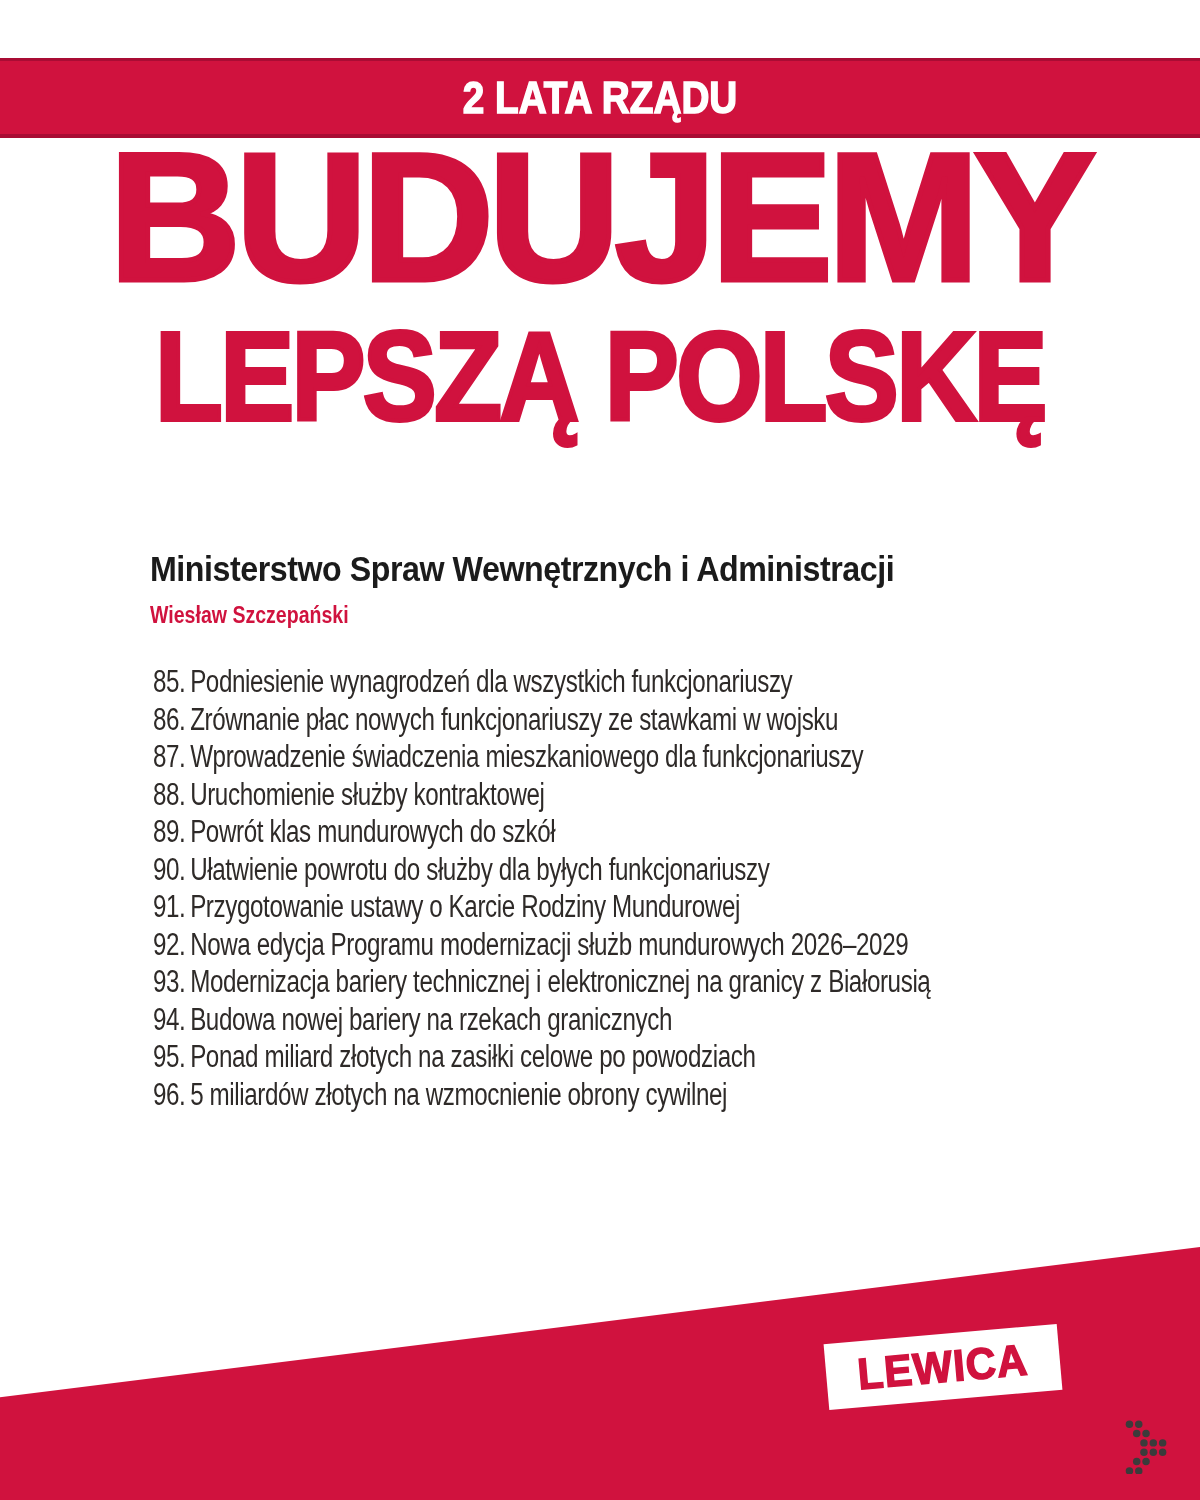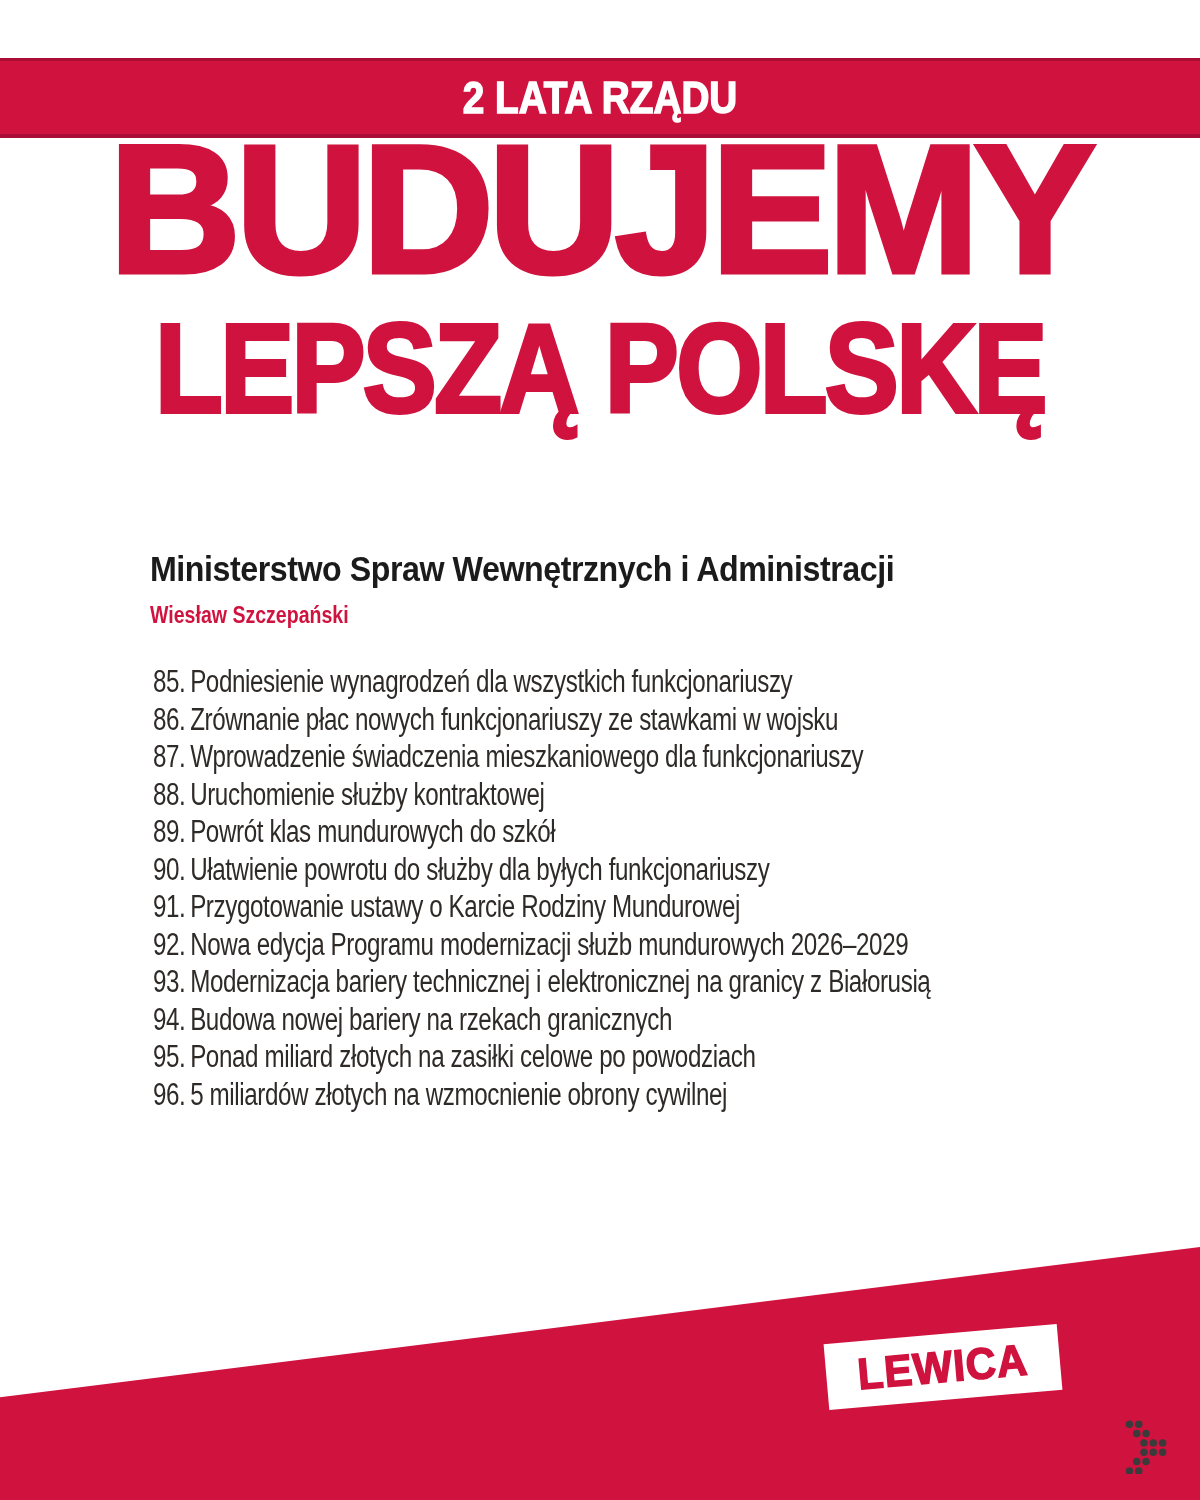--- a/index.html
+++ b/index.html
@@ -31,21 +31,21 @@
     font-weight: bold;
     letter-spacing: 0px;
     transform: scaleX(0.88);
     -webkit-text-stroke: 1.5px #ffffff;
     white-space: nowrap;
   }
 
   
   .title {
     position: absolute;
-    top: 116px; left: 0;
+    top: 124px; left: 0;
     width: 100%;
     text-align: center;
     color: #D0123E;
   }
   .title .line1 {
     display: block;
     font-size: 182px;
     font-weight: bold;
     line-height: 186px;
     letter-spacing: -5px;

